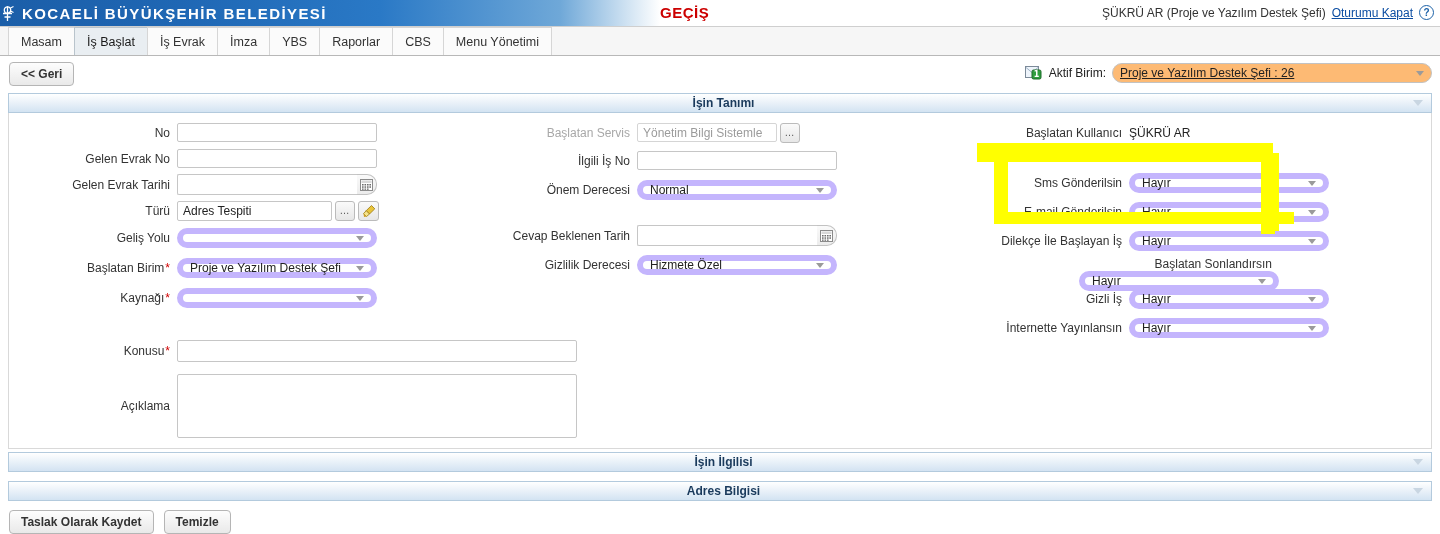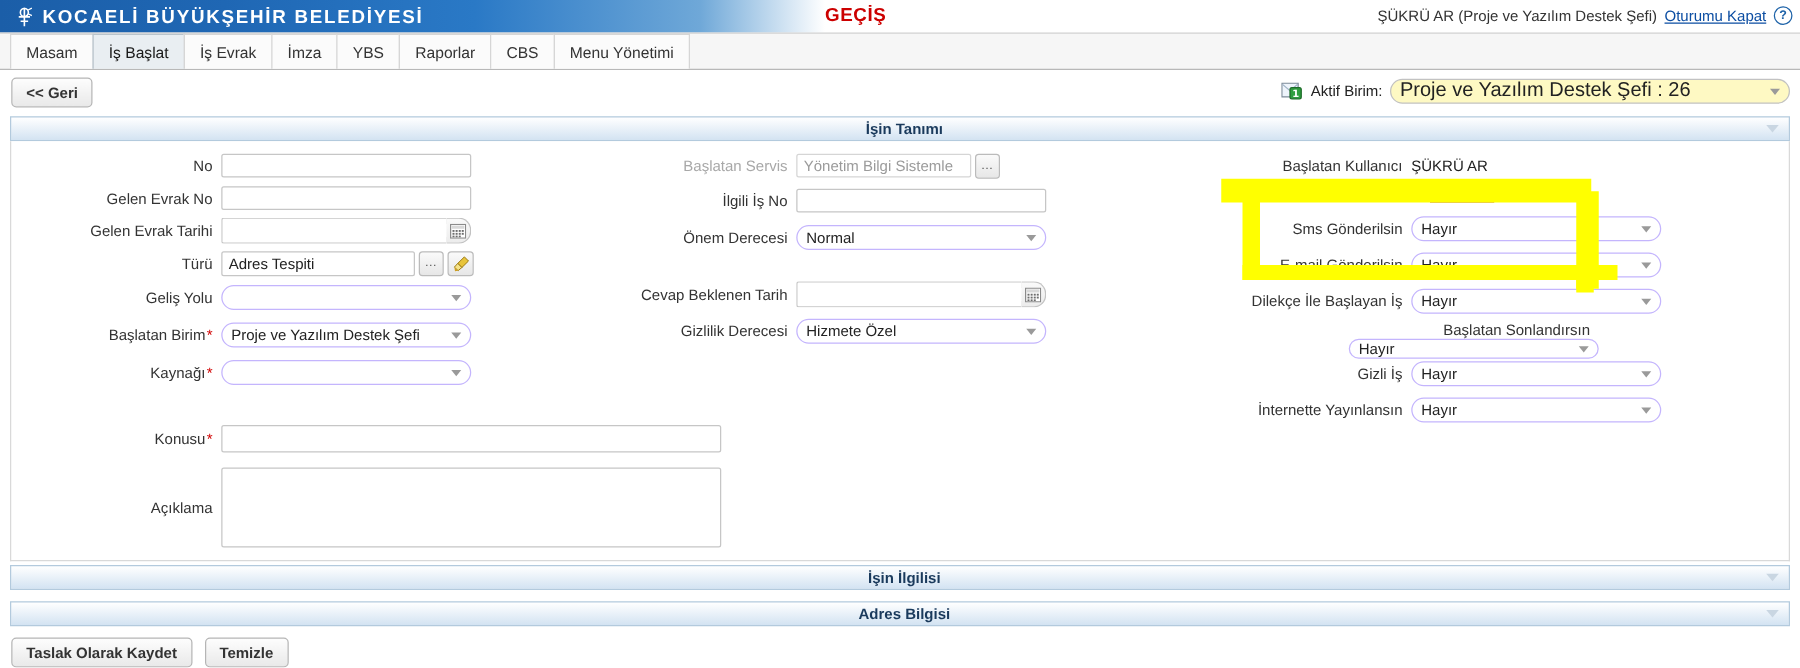--- a/index.html
+++ b/index.html
@@ -20,21 +20,21 @@
     width: 1440px;
     background: linear-gradient(to right,
         #1b5ea8 0px, #1f67b4 180px, #2a79c6 380px,
         #6fa8d8 560px, #ffffff 660px, #ffffff 1440px);
     display: flex;
     align-items: center;
     border-bottom: 1px solid #cfcfcf;
   }
   .brand {
     display: flex; align-items: center;
-    padding-left: 12px; gap: 7px;
+    padding-left: 0; gap: 7px;
   }
   .brand-logo { width: 15px; height: 17px; position: relative; }
   .brand-logo svg { display:block; }
   .brand-text {
     color: #ffffff;
     font-size: 15px;
     font-weight: bold;
     letter-spacing: 1.4px;
     white-space: nowrap;
   }
@@ -117,26 +117,27 @@
     right: 8px; top: 1px;
     display: flex; align-items: center; gap: 6px;
     font-size: 12px;
   }
   .aktif-icon { width: 18px; height: 14px; position: relative; }
   .aktif-select {
     width: 320px;
     height: 20px;
     border: 1px solid #c2c2c2;
     border-radius: 10px;
-    background: #fef9c3;
-    font-size: 16px;
+    background: #fdba74;
+    font-size: 12px;
     padding: 0 18px 0 7px;
     display: flex; align-items: center;
     position: relative;
     cursor: pointer;
+    text-decoration: underline;
   }
   .caret {
     position: absolute; right: 7px; top: 50%;
     width: 0; height: 0; margin-top: -2px;
     border-left: 4px solid transparent;
     border-right: 4px solid transparent;
     border-top: 5px solid #9a9a9a;
   }
 
   
@@ -194,21 +195,21 @@
     background: #fff;
     font-size: 12px;
     padding: 0 5px;
     display: flex; align-items: center;
     color: #222;
     font-family: "Liberation Sans", sans-serif;
   }
   .inp.gray { color: #9b9b9b; border-color: #d5d5d5; }
   .sel {
     height: 20px;
-    border: 1px solid #c4b5fd;
+    border: 6px solid #c4b5fd;
     border-radius: 10px;
     background: #fff;
     font-size: 12px;
     padding: 0 18px 0 7px;
     display: flex; align-items: center;
     position: relative;
     color: #222;
     cursor: pointer;
   }
   .cal-btn {

